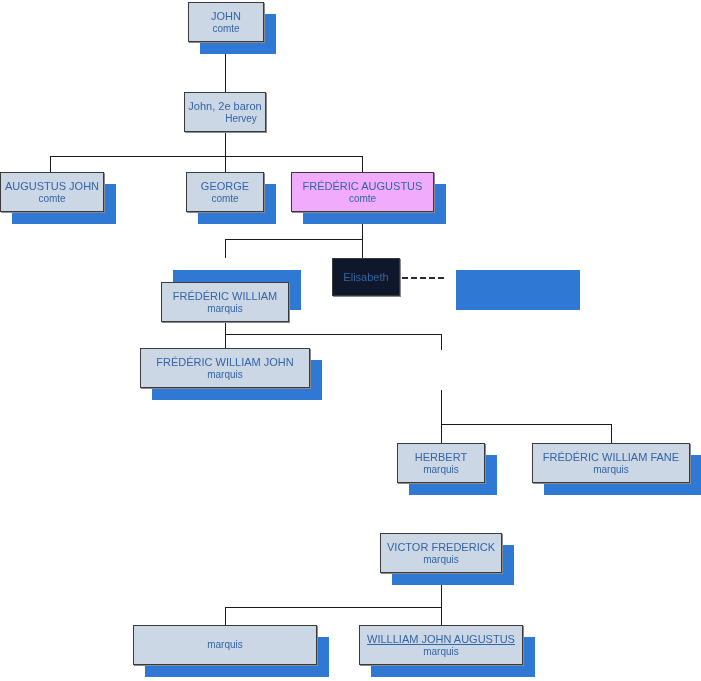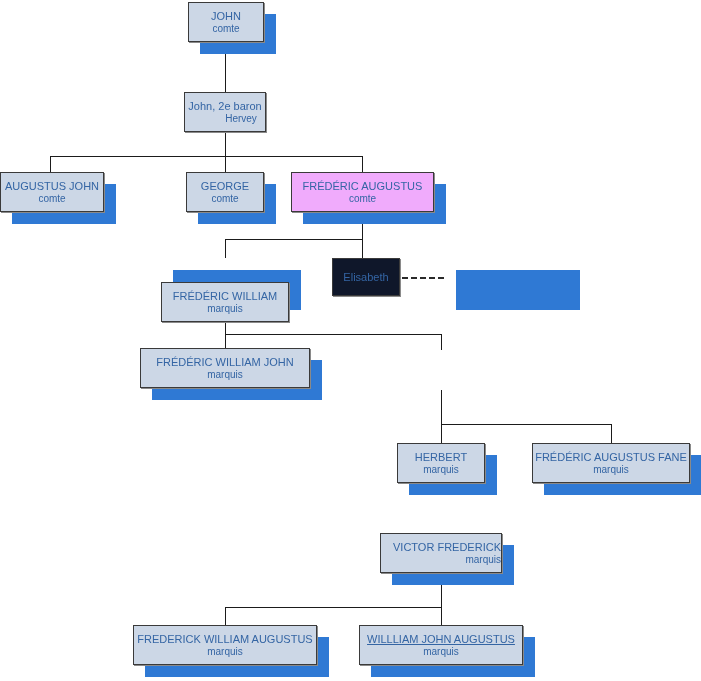--- a/index.html
+++ b/index.html
@@ -129,31 +129,30 @@
       <div class="name" style="color: rgb(52, 101, 164);">FRÉDÉRIC WILLIAM JOHN</div>
       <div class="title" style="color: rgb(52, 101, 164);">marquis</div>
     </div>
     <div class="node-shadow" style="left: 409px; top: 455px; width: 88px; height: 40px; background: rgb(47, 121, 212);"></div>
     <div class="node" style="left: 397px; top: 443px; width: 88px; height: 40px; background: rgb(204, 215, 230); border-color: rgb(58, 58, 58);">
       <div class="name" style="color: rgb(52, 101, 164);">HERBERT</div>
       <div class="title" style="color: rgb(52, 101, 164);">marquis</div>
     </div>
     <div class="node-shadow" style="left: 544px; top: 455px; width: 158px; height: 40px; background: rgb(47, 121, 212);"></div>
     <div class="node" style="left: 532px; top: 443px; width: 158px; height: 40px; background: rgb(204, 215, 230); border-color: rgb(58, 58, 58);">
-      <div class="name" style="color: rgb(52, 101, 164);">FRÉDÉRIC AUGUSTUS FANE</div>
+      <div class="name" style="color: rgb(52, 101, 164);">FRÉDÉRIC WILLIAM FANE</div>
       <div class="title" style="color: rgb(52, 101, 164);">marquis</div>
     </div>
     <div class="node-shadow" style="left: 392px; top: 545px; width: 122px; height: 40px; background: rgb(47, 121, 212);"></div>
-    <div class="node" style="left: 380px; top: 533px; width: 122px; height: 40px; background: rgb(204, 215, 230); border-color: rgb(58, 58, 58); align-items: flex-end;">
+    <div class="node" style="left: 380px; top: 533px; width: 122px; height: 40px; background: rgb(204, 215, 230); border-color: rgb(58, 58, 58);">
       <div class="name" style="color: rgb(52, 101, 164);">VICTOR FREDERICK</div>
       <div class="title" style="color: rgb(52, 101, 164);">marquis</div>
     </div>
     <div class="node-shadow" style="left: 145px; top: 637px; width: 184px; height: 40px; background: rgb(47, 121, 212);"></div>
     <div class="node" style="left: 133px; top: 625px; width: 184px; height: 40px; background: rgb(204, 215, 230); border-color: rgb(58, 58, 58);">
-      <div class="name" style="color: rgb(52, 101, 164);">FREDERICK WILLIAM AUGUSTUS</div>
       <div class="title" style="color: rgb(52, 101, 164);">marquis</div>
     </div>
     <div class="node-shadow" style="left: 371px; top: 637px; width: 164px; height: 40px; background: rgb(47, 121, 212);"></div>
     <div class="node" style="left: 359px; top: 625px; width: 164px; height: 40px; background: rgb(204, 215, 230); border-color: rgb(58, 58, 58);">
       <div class="name" style="color: rgb(52, 101, 164); text-decoration: underline;">WILLLIAM JOHN AUGUSTUS</div>
       <div class="title" style="color: rgb(52, 101, 164);">marquis</div>
     </div>
   </div>
 
 </body></html>

